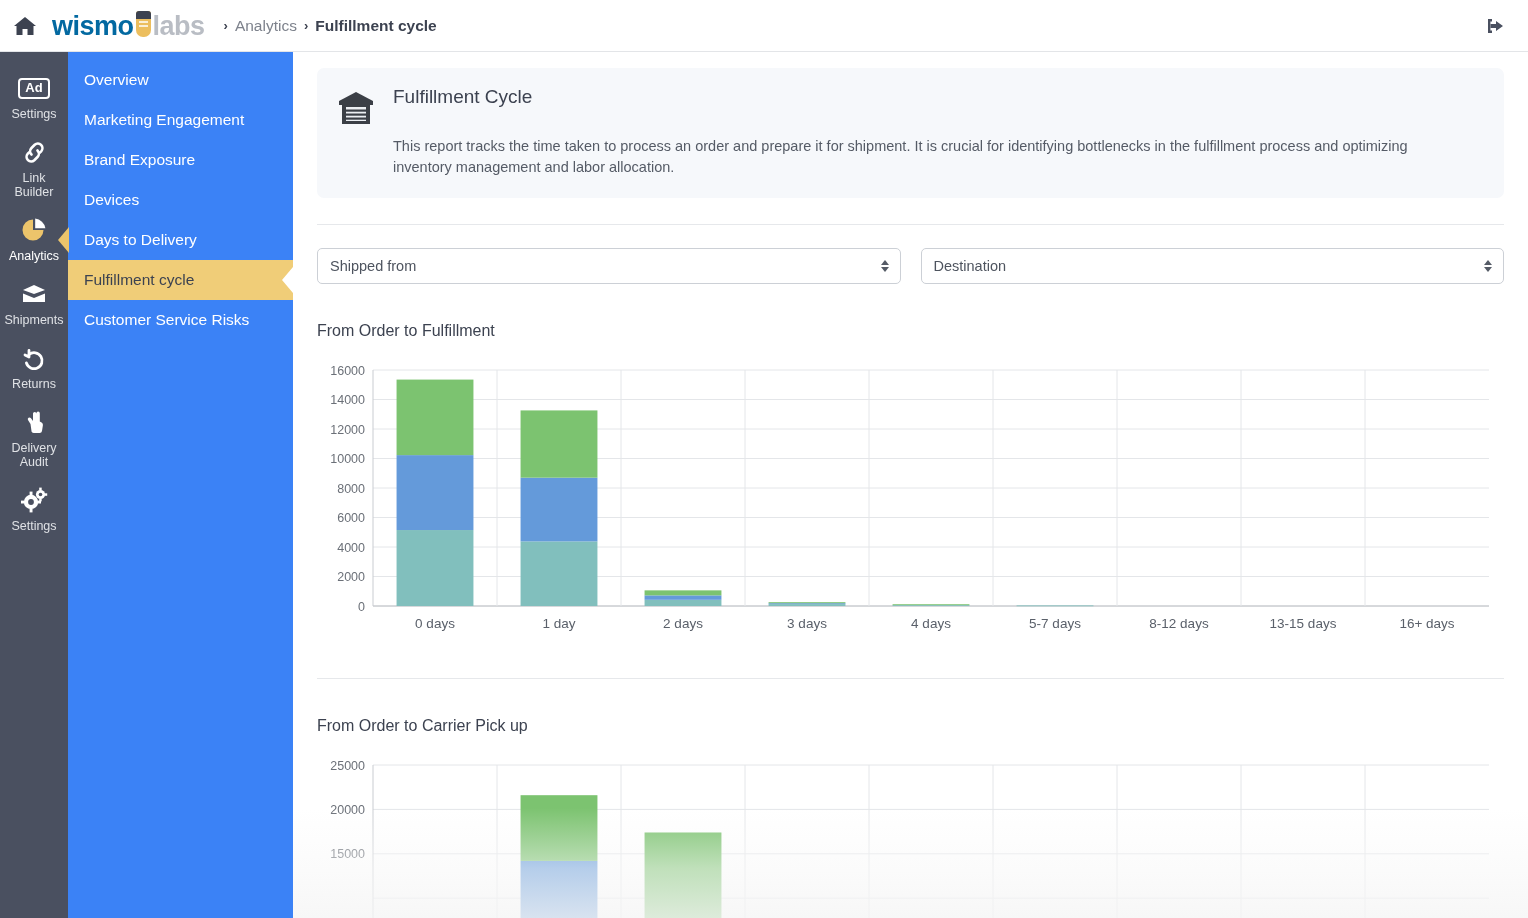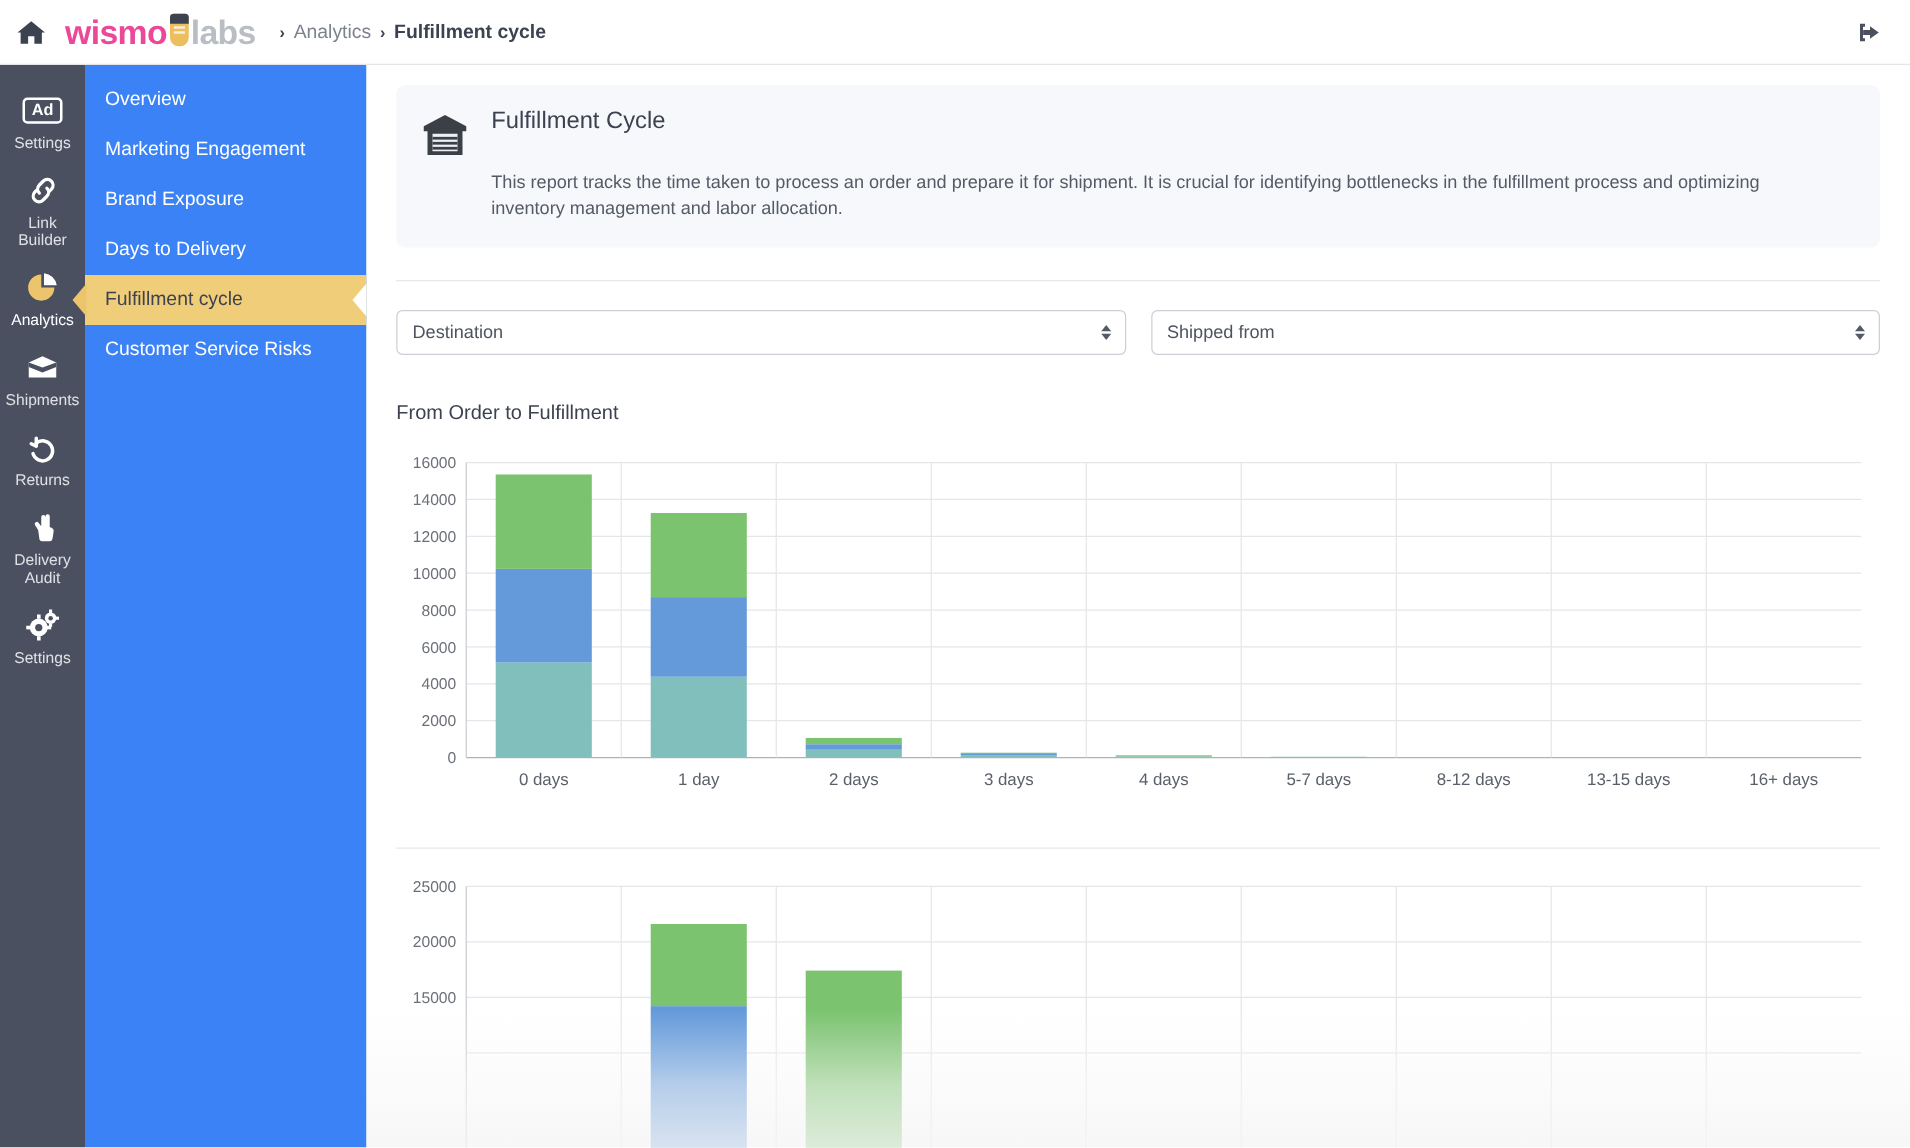--- a/index.html
+++ b/index.html
@@ -15,21 +15,21 @@
   .topbar {
     height: 52px; flex: 0 0 52px;
     background: #ffffff;
     display: flex; align-items: center;
     padding: 0 18px 0 12px;
     border-bottom: 1px solid #e3e5e8;
     position: relative; z-index: 30;
   }
   .home-icon { width: 26px; height: 26px; margin-right: 14px; flex: 0 0 auto; cursor: pointer; }
   .brand { display: flex; align-items: baseline; font-size: 27px; font-weight: 700; letter-spacing: -0.5px; }
-  .brand-wismo { color: #ec4899; }
+  .brand-wismo { color: #0369a1; }
   .brand-labs { color: #b9bdc4; }
   .brand-tube {
     display: inline-block; width: 17px; height: 26px; position: relative;
     margin: 0 1px; transform: translateY(2px);
   }
   .brand-tube .tube-body {
     position: absolute; left: 1px; top: 0; width: 15px; height: 26px;
     background: #ecbe5e; border-radius: 3px 3px 7px 7px;
   }
   .brand-tube .tube-cap {
@@ -272,20 +272,23 @@
       <div class="sub-item">
           <span>Overview</span>
         </div>
       <div class="sub-item">
           <span>Marketing Engagement</span>
         </div>
       <div class="sub-item">
           <span>Brand Exposure</span>
         </div>
       <div class="sub-item">
+          <span>Devices</span>
+        </div>
+      <div class="sub-item">
           <span>Days to Delivery</span>
         </div>
       <div class="sub-item active">
           <span>Fulfillment cycle</span>
         </div>
       <div class="sub-item">
           <span>Customer Service Risks</span>
         </div>
     </div>
 
@@ -308,30 +311,30 @@
           <div class="report-title">Fulfillment Cycle</div>
           <div class="report-desc">This report tracks the time taken to process an order and prepare it for shipment. It is crucial for identifying bottlenecks in the fulfillment process and optimizing inventory management and labor allocation.</div>
         </div>
       </div>
 
       <div class="divider"></div>
 
       <div class="filters">
         <div class="select-wrap">
           <select class="select-box">
-            <option>Destination</option>
+            <option>Shipped from</option>
           </select>
           <span class="select-arrows">
               <i class="tri-up"></i>
               <i class="tri-dn"></i>
             </span>
         </div>
         <div class="select-wrap">
           <select class="select-box">
-            <option>Shipped from</option>
+            <option>Destination</option>
           </select>
           <span class="select-arrows">
               <i class="tri-up"></i>
               <i class="tri-dn"></i>
             </span>
         </div>
       </div>
 
       <div class="chart-title">From Order to Fulfillment</div>
 
@@ -386,20 +389,21 @@
             <text x="614" y="266" text-anchor="middle" class="cat-text">4 days</text>
             <text x="738" y="266" text-anchor="middle" class="cat-text">5-7 days</text>
             <text x="862" y="266" text-anchor="middle" class="cat-text">8-12 days</text>
             <text x="986" y="266" text-anchor="middle" class="cat-text">13-15 days</text>
             <text x="1110" y="266" text-anchor="middle" class="cat-text">16+ days</text>
           </svg>
       </div>
 
       <div class="section-divider"></div>
 
+      <div class="chart-title">From Order to Carrier Pick up</div>
 
       <div class="chart-block">
         <svg class="chart-svg" id="chart2" width="1180" height="230" viewBox="0 0 1180 230">
             <line x1="56" y1="8" x2="1172" y2="8" stroke="#e4e6e9" stroke-width="1"></line>
             <line x1="56" y1="52.39999999999998" x2="1172" y2="52.39999999999998" stroke="#e4e6e9" stroke-width="1"></line>
             <line x1="56" y1="96.80000000000001" x2="1172" y2="96.80000000000001" stroke="#e4e6e9" stroke-width="1"></line>
             <line x1="56" y1="141.2" x2="1172" y2="141.2" stroke="#e4e6e9" stroke-width="1"></line>
             <line x1="180" y1="8" x2="180" y2="230" stroke="#e4e6e9" stroke-width="1"></line>
             <line x1="304" y1="8" x2="304" y2="230" stroke="#e4e6e9" stroke-width="1"></line>
             <line x1="428" y1="8" x2="428" y2="230" stroke="#e4e6e9" stroke-width="1"></line>

